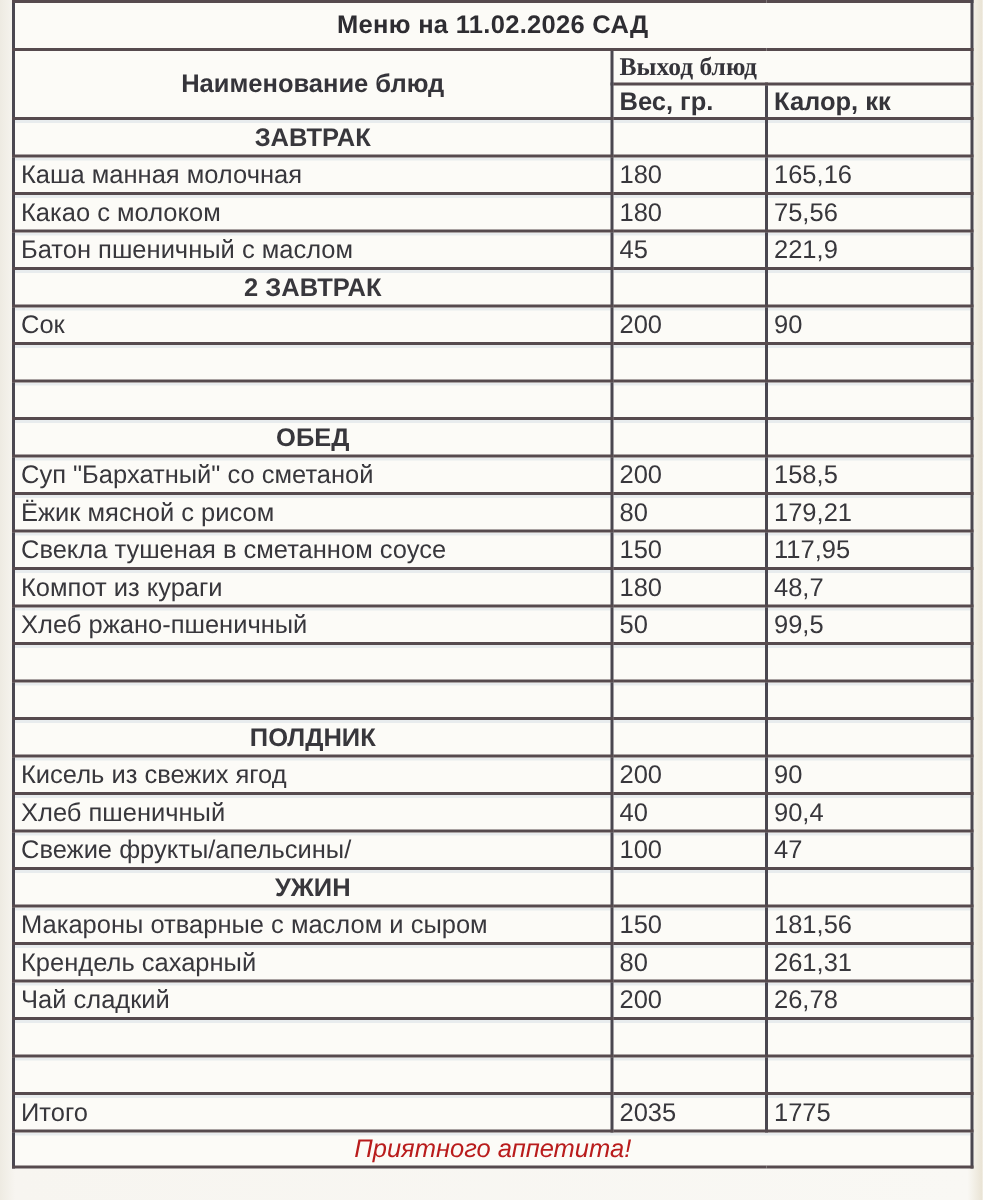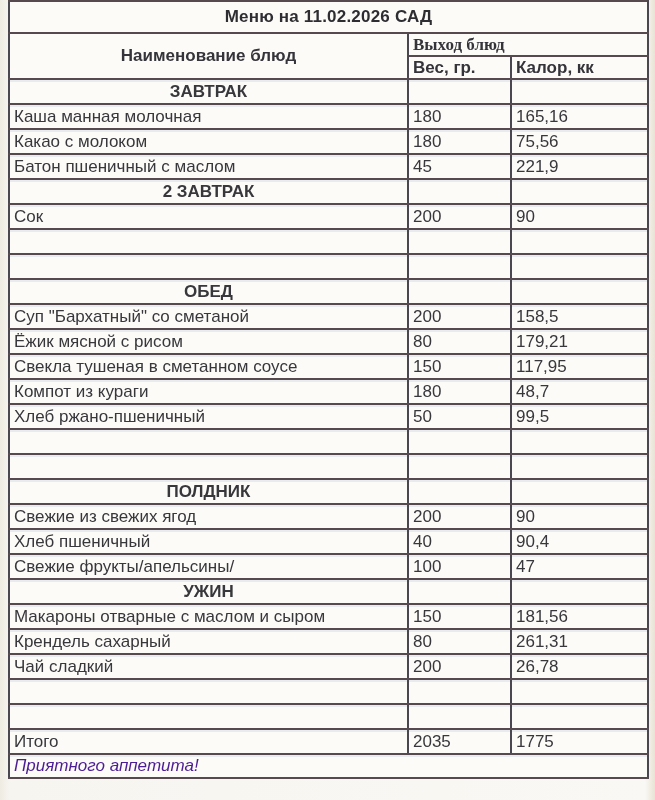--- a/index.html
+++ b/index.html
@@ -81,23 +81,24 @@
   td.weight, td.calories {
     text-align: left;
     padding-right: 6px;
   }
   tr.section td.name {
     text-align: center;
     font-weight: bold;
   }
   .footer-cell {
     height: 22px;
+    text-align: center;
     font-style: italic;
     font-size: 18px;
-    color: #4c1d95;
+    color: #b91c1c;
   }
 </style>
 </head>
 <body>
 
 <div class="page">
   <table class="menu">
     <colgroup>
       <col style="width:399px">
       <col style="width:103px">
@@ -196,21 +197,21 @@
           <td class="name"></td>
           <td class="weight"></td>
           <td class="calories"></td>
         </tr>
         <tr class="r section">
           <td class="name">ПОЛДНИК</td>
           <td class="weight"></td>
           <td class="calories"></td>
         </tr>
         <tr class="r dish">
-          <td class="name">Свежие из свежих ягод</td>
+          <td class="name">Кисель из свежих ягод</td>
           <td class="weight">200</td>
           <td class="calories">90</td>
         </tr>
         <tr class="r dish">
           <td class="name">Хлеб пшеничный</td>
           <td class="weight">40</td>
           <td class="calories">90,4</td>
         </tr>
         <tr class="r dish">
           <td class="name">Свежие фрукты/апельсины/</td>

